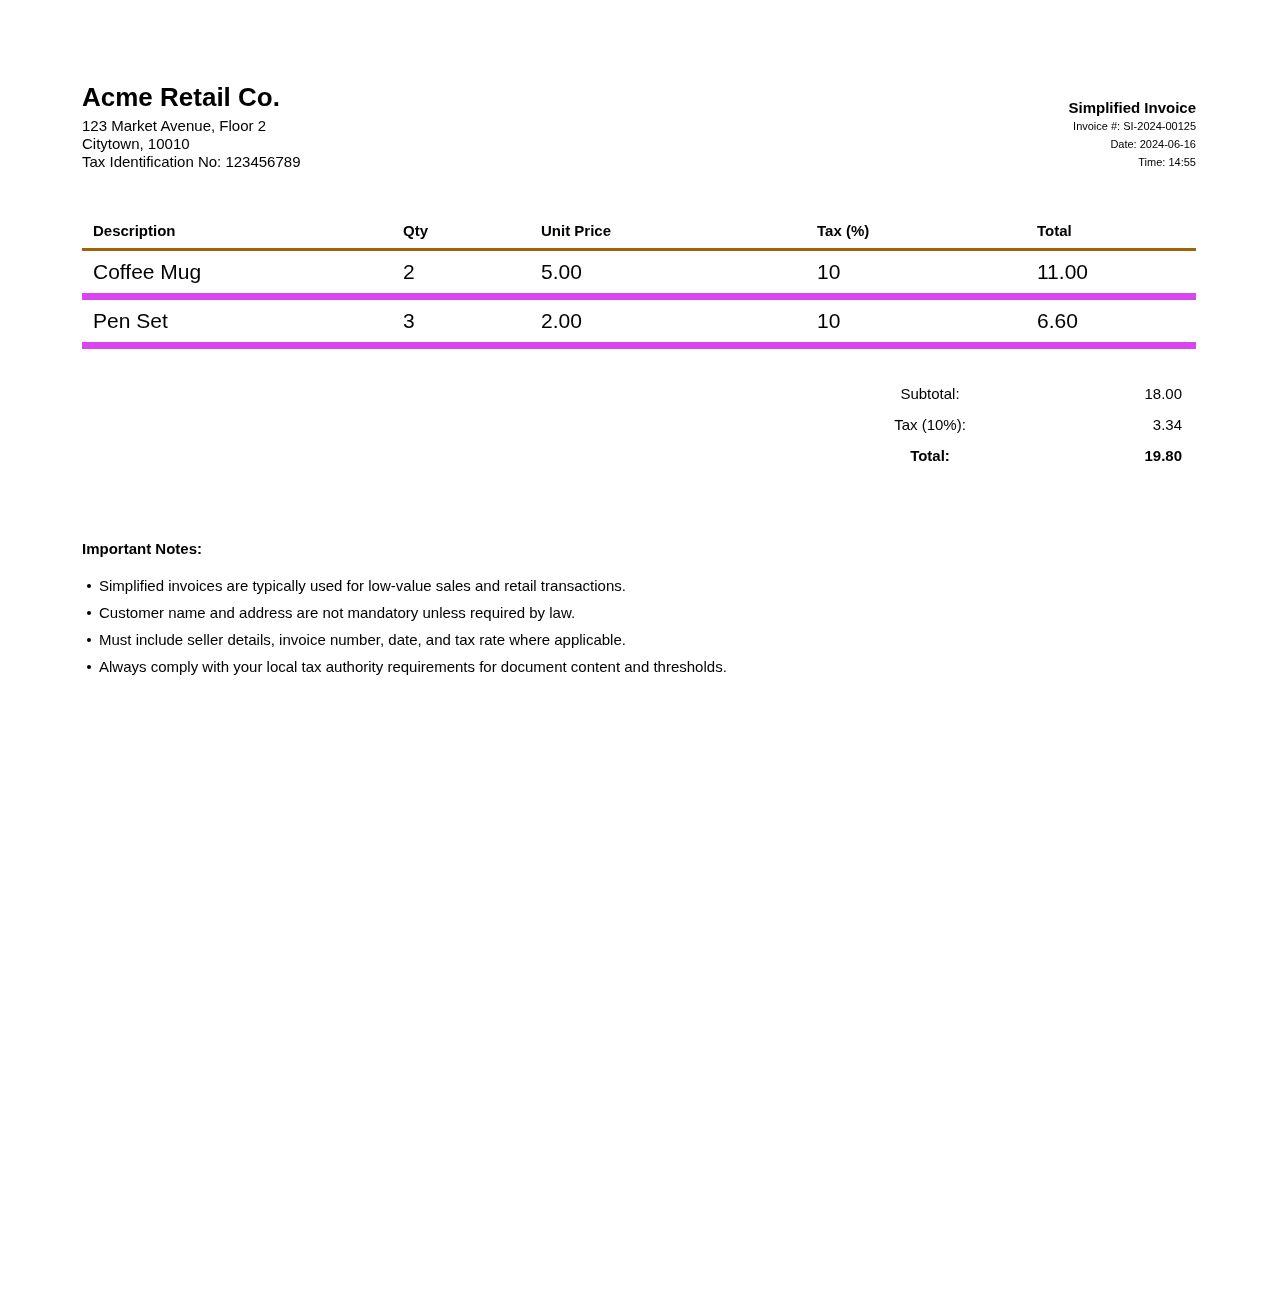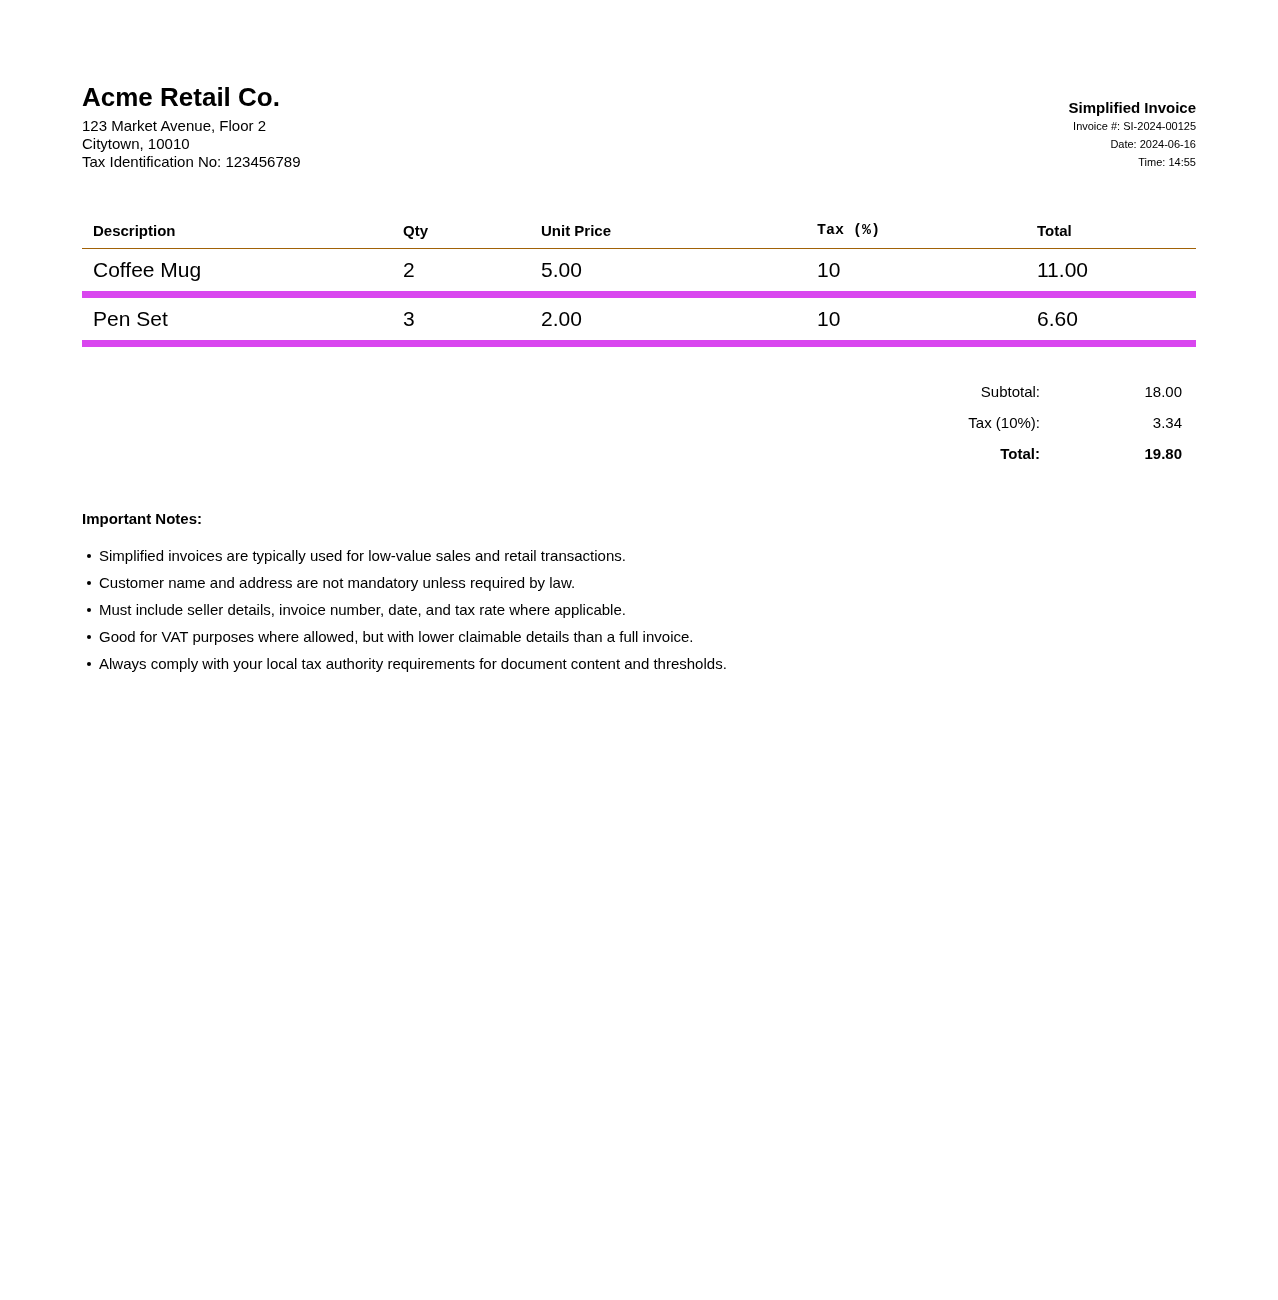--- a/index.html
+++ b/index.html
@@ -49,62 +49,62 @@
     width: 1114px;
     border-collapse: collapse;
     margin-top: 44px;
     table-layout: fixed;
   }
   .items-table th {
     text-align: left;
     font-size: 15px;
     font-weight: bold;
     padding: 7px 10px 9px 11px;
-    border-bottom: 1px solid #a16207;
+    border-bottom: 3px solid #a16207;
   }
   .items-table td {
     font-size: 21px;
     padding: 9px 10px 9px 11px;
     border-bottom: 7px solid #d946ef;
   }
   .col-desc  { width: 310px; }
   .col-qty   { width: 138px; }
   .col-price { width: 276px; }
-  .col-tax   { width: 220px; font-family: Liberation Mono, monospace; }
+  .col-tax   { width: 220px; }
   .col-total { width: 170px; }
   
   .totals {
     margin-top: 36px;
     display: flex;
     flex-direction: column;
     align-items: flex-end;
     row-gap: 14px;
   }
   .totals-row {
     display: flex;
     align-items: baseline;
   }
   .totals-label {
     font-size: 15px;
-    text-align: right;
+    text-align: center;
     width: 220px;
   }
   .totals-value {
     font-size: 15px;
     text-align: right;
     width: 156px;
     padding-right: 14px;
   }
   .totals-row.grand .totals-label,
   .totals-row.grand .totals-value {
     font-weight: bold;
   }
   
   .notes {
-    margin-top: 48px;
+    margin-top: 76px;
   }
   .notes-heading {
     font-size: 15px;
     font-weight: bold;
     margin-bottom: 20px;
   }
   .notes-list {
     list-style: none;
   }
   .notes-list li {
@@ -187,18 +187,17 @@
       <div class="totals-value">19.80</div>
     </div>
   </div>
 
   <div class="notes">
     <div class="notes-heading">Important Notes:</div>
     <ul class="notes-list">
       <li>Simplified invoices are typically used for low-value sales and retail transactions.</li>
       <li>Customer name and address are not mandatory unless required by law.</li>
       <li>Must include seller details, invoice number, date, and tax rate where applicable.</li>
-      <li>Good for VAT purposes where allowed, but with lower claimable details than a full invoice.</li>
       <li>Always comply with your local tax authority requirements for document content and thresholds.</li>
     </ul>
   </div>
 
 </div>
 
 </body></html>

